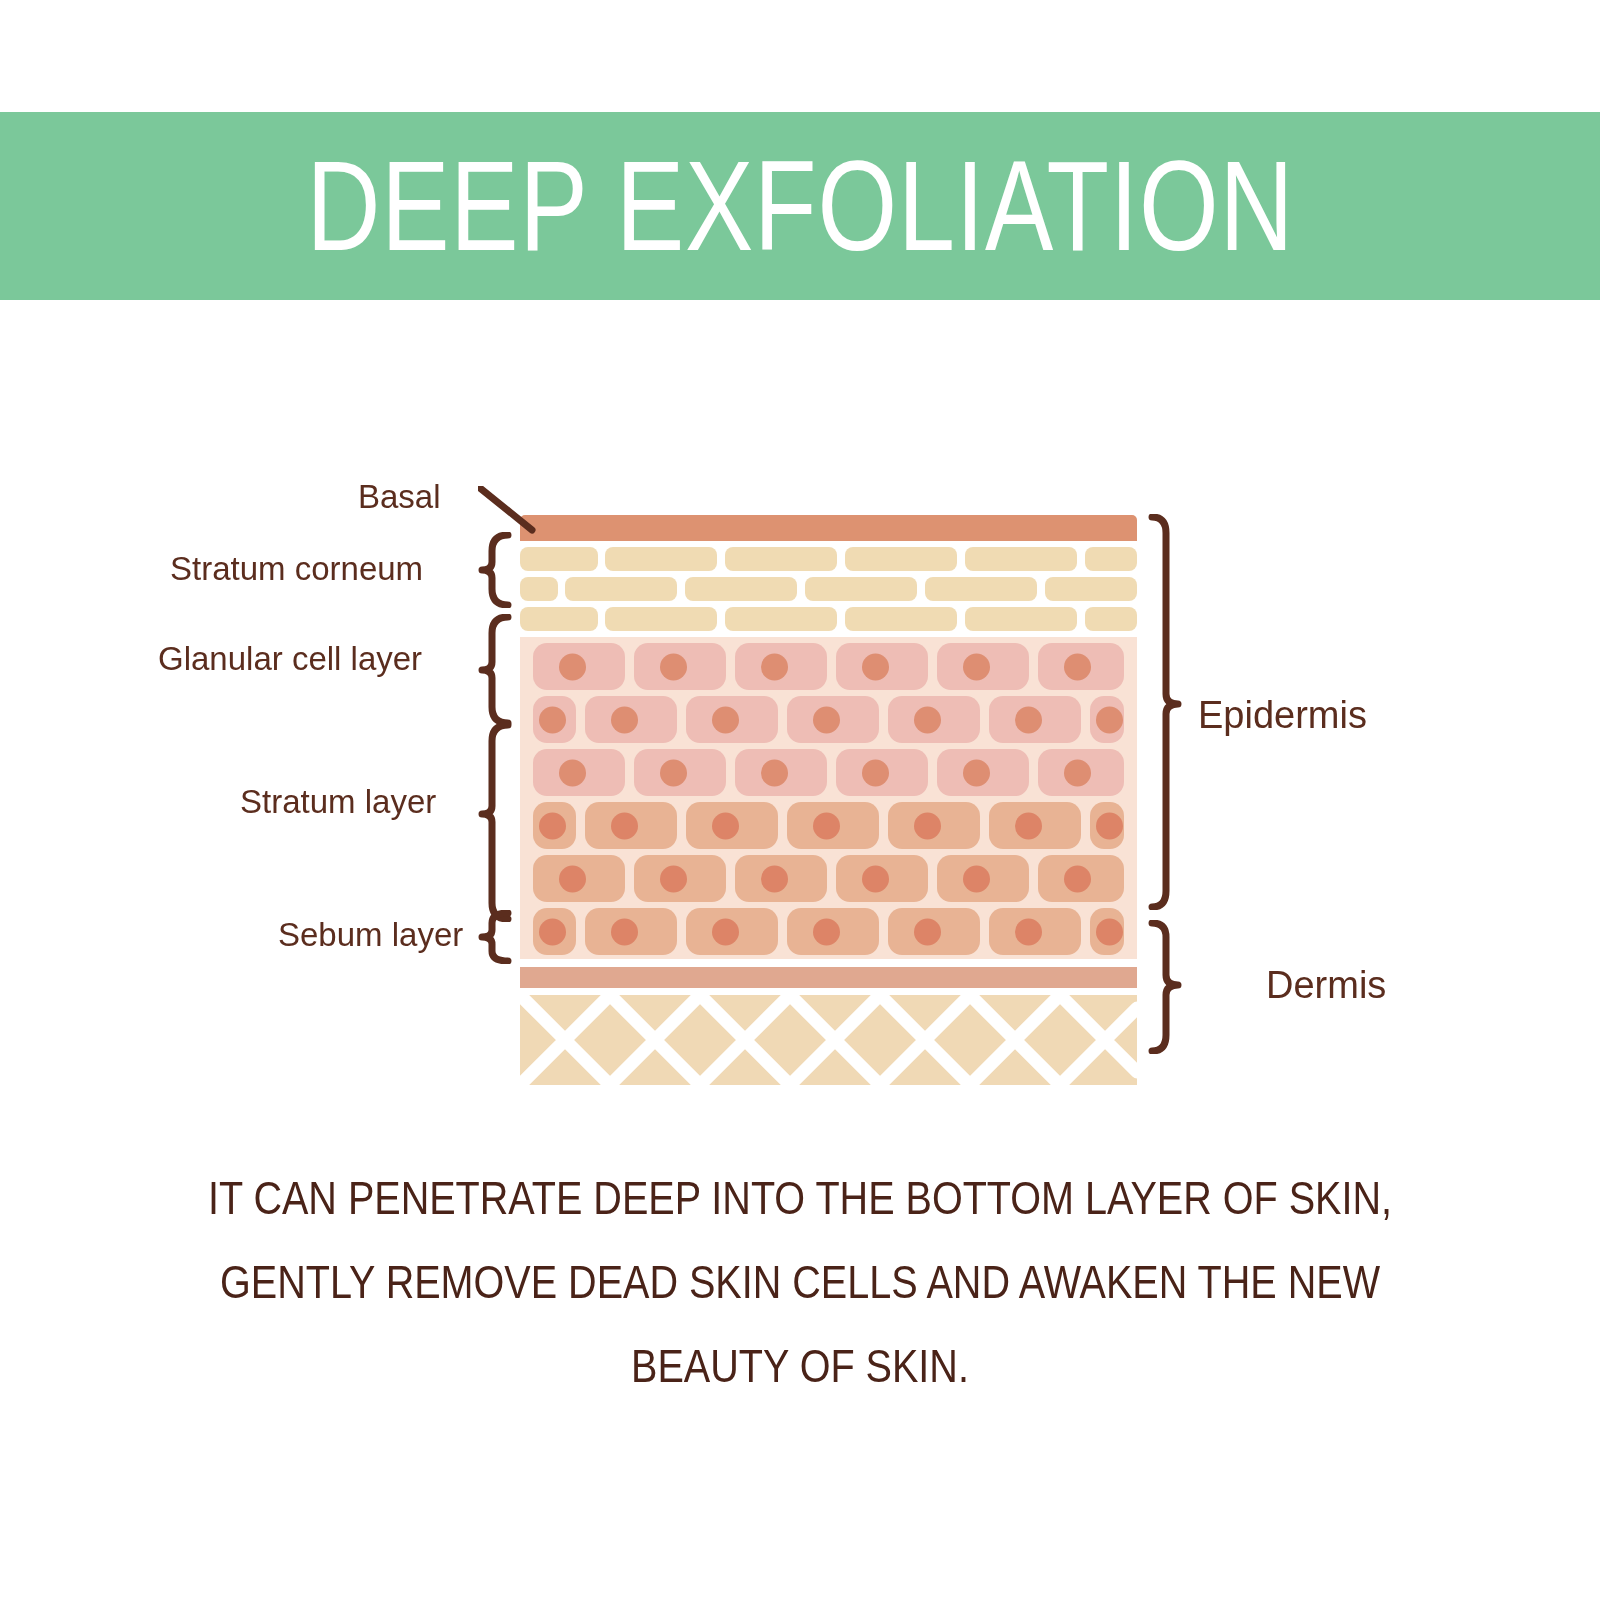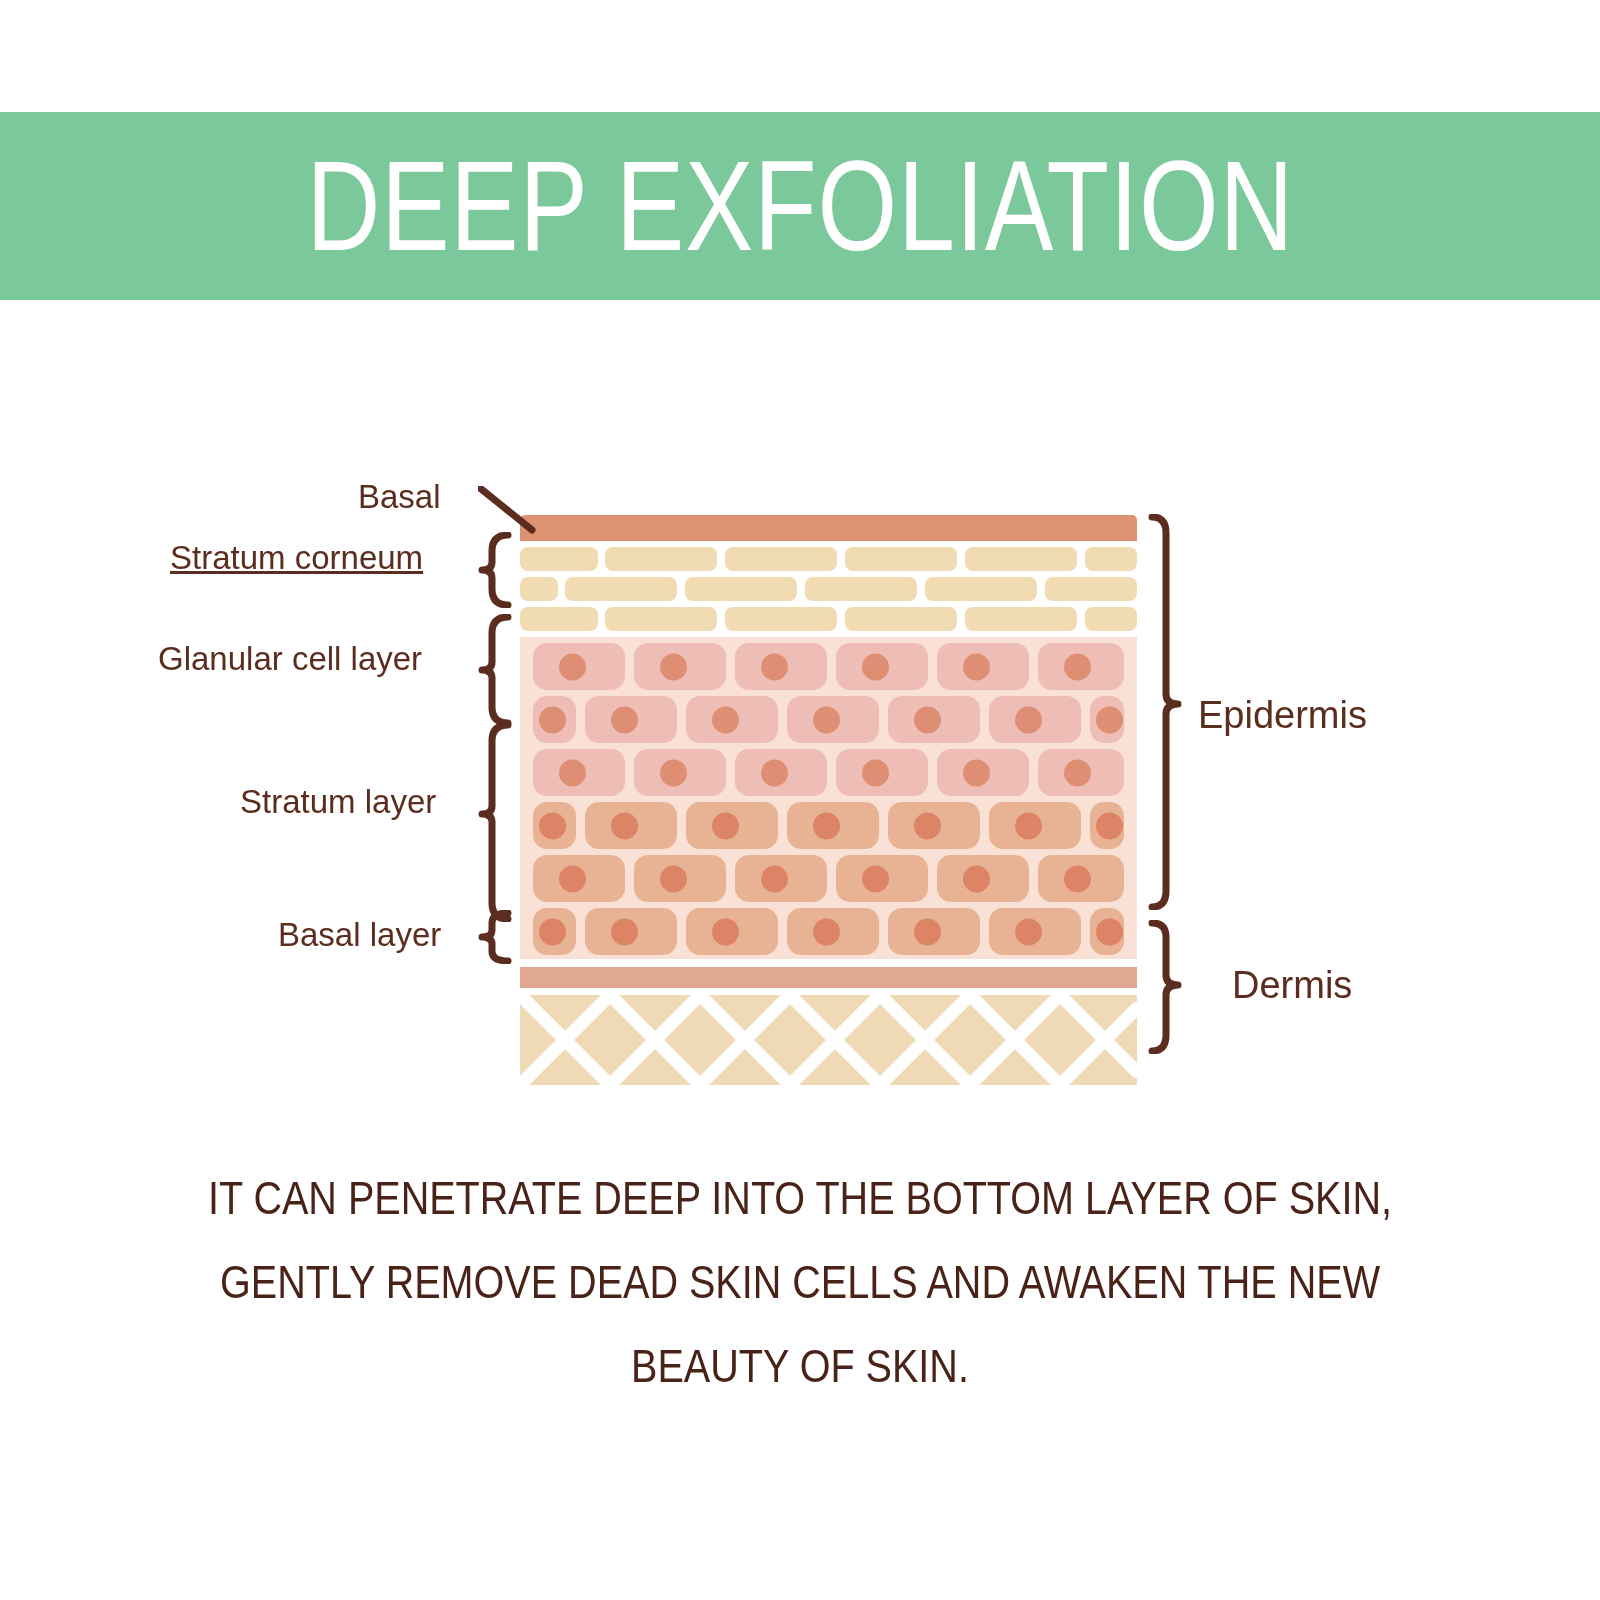--- a/index.html
+++ b/index.html
@@ -366,49 +366,49 @@
         </g>
       </svg>
     </div>
   </div>
 
   <div class="lbl" style="left:358px; top:40px;">Basal</div>
   <svg class="brace" style="left:478px; top:46px;" width="58" height="52">
     <path d="M2,2 L54,44" stroke="#5B2D1E" stroke-width="7" stroke-linecap="round" fill="none"></path>
   </svg>
 
-  <div class="lbl" style="left:170px; top:101px;text-decoration:underline;">Stratum corneum</div>
+  <div class="lbl" style="left:170px; top:112px;">Stratum corneum</div>
   <svg class="brace" style="left:478px; top:92px;" width="34" height="76">
     <path d="M30,3 Q14,3 14,19 L14,30 Q14,38 4,38 Q14,38 14,46 L14,57 Q14,73 30,73" stroke="#5B2D1E" stroke-width="7" fill="none" stroke-linecap="round" stroke-linejoin="round"></path>
   </svg>
 
   <div class="lbl" style="left:158px; top:202px;">Glanular cell layer</div>
   <svg class="brace" style="left:478px; top:174px;" width="34" height="112">
     <path d="M30,3 Q14,3 14,19 L14,48 Q14,56 4,56 Q14,56 14,64 L14,93 Q14,109 30,109" stroke="#5B2D1E" stroke-width="7" fill="none" stroke-linecap="round" stroke-linejoin="round"></path>
   </svg>
 
   <div class="lbl" style="left:240px; top:345px;">Stratum layer</div>
   <svg class="brace" style="left:478px; top:282px;" width="34" height="200">
     <path d="M30,3 Q14,3 14,19 L14,84 Q14,92 4,92 Q14,92 14,100 L14,181 Q14,197 30,197" stroke="#5B2D1E" stroke-width="7" fill="none" stroke-linecap="round" stroke-linejoin="round"></path>
   </svg>
 
-  <div class="lbl" style="left:278px; top:478px;">Basal layer</div>
+  <div class="lbl" style="left:278px; top:478px;">Sebum layer</div>
   <svg class="brace" style="left:478px; top:470px;" width="34" height="54">
     <path d="M30,3 Q14,3 14,13 L14,20 Q14,27 4,27 Q14,27 14,34 L14,41 Q14,51 30,51" stroke="#5B2D1E" stroke-width="7" fill="none" stroke-linecap="round" stroke-linejoin="round"></path>
   </svg>
 
   <svg class="brace" style="left:1146px; top:74px;" width="38" height="396">
     <path d="M6,3 Q20,3 20,19 L20,180 Q20,190 32,190 Q20,190 20,200 L20,377 Q20,393 6,393" stroke="#5B2D1E" stroke-width="7" fill="none" stroke-linecap="round" stroke-linejoin="round"></path>
   </svg>
   <div class="lbl big" style="left:1198px; top:256px;">Epidermis</div>
 
   <svg class="brace" style="left:1146px; top:480px;" width="38" height="134">
     <path d="M6,3 Q20,3 20,17 L20,55 Q20,65 32,65 Q20,65 20,75 L20,115 Q20,131 6,131" stroke="#5B2D1E" stroke-width="7" fill="none" stroke-linecap="round" stroke-linejoin="round"></path>
   </svg>
-  <div class="lbl big" style="left:1232px; top:526px;text-align:center;">Dermis</div>
+  <div class="lbl big" style="left:1266px; top:526px;text-align:center;">Dermis</div>
 
 </div>
 
 <div id="caption">
   <div class="cap-line">IT CAN PENETRATE DEEP INTO THE BOTTOM LAYER OF SKIN,</div>
   <div class="cap-line">GENTLY REMOVE DEAD SKIN CELLS AND AWAKEN THE NEW</div>
   <div class="cap-line">BEAUTY OF SKIN.</div>
 </div>
 
 </body></html>

